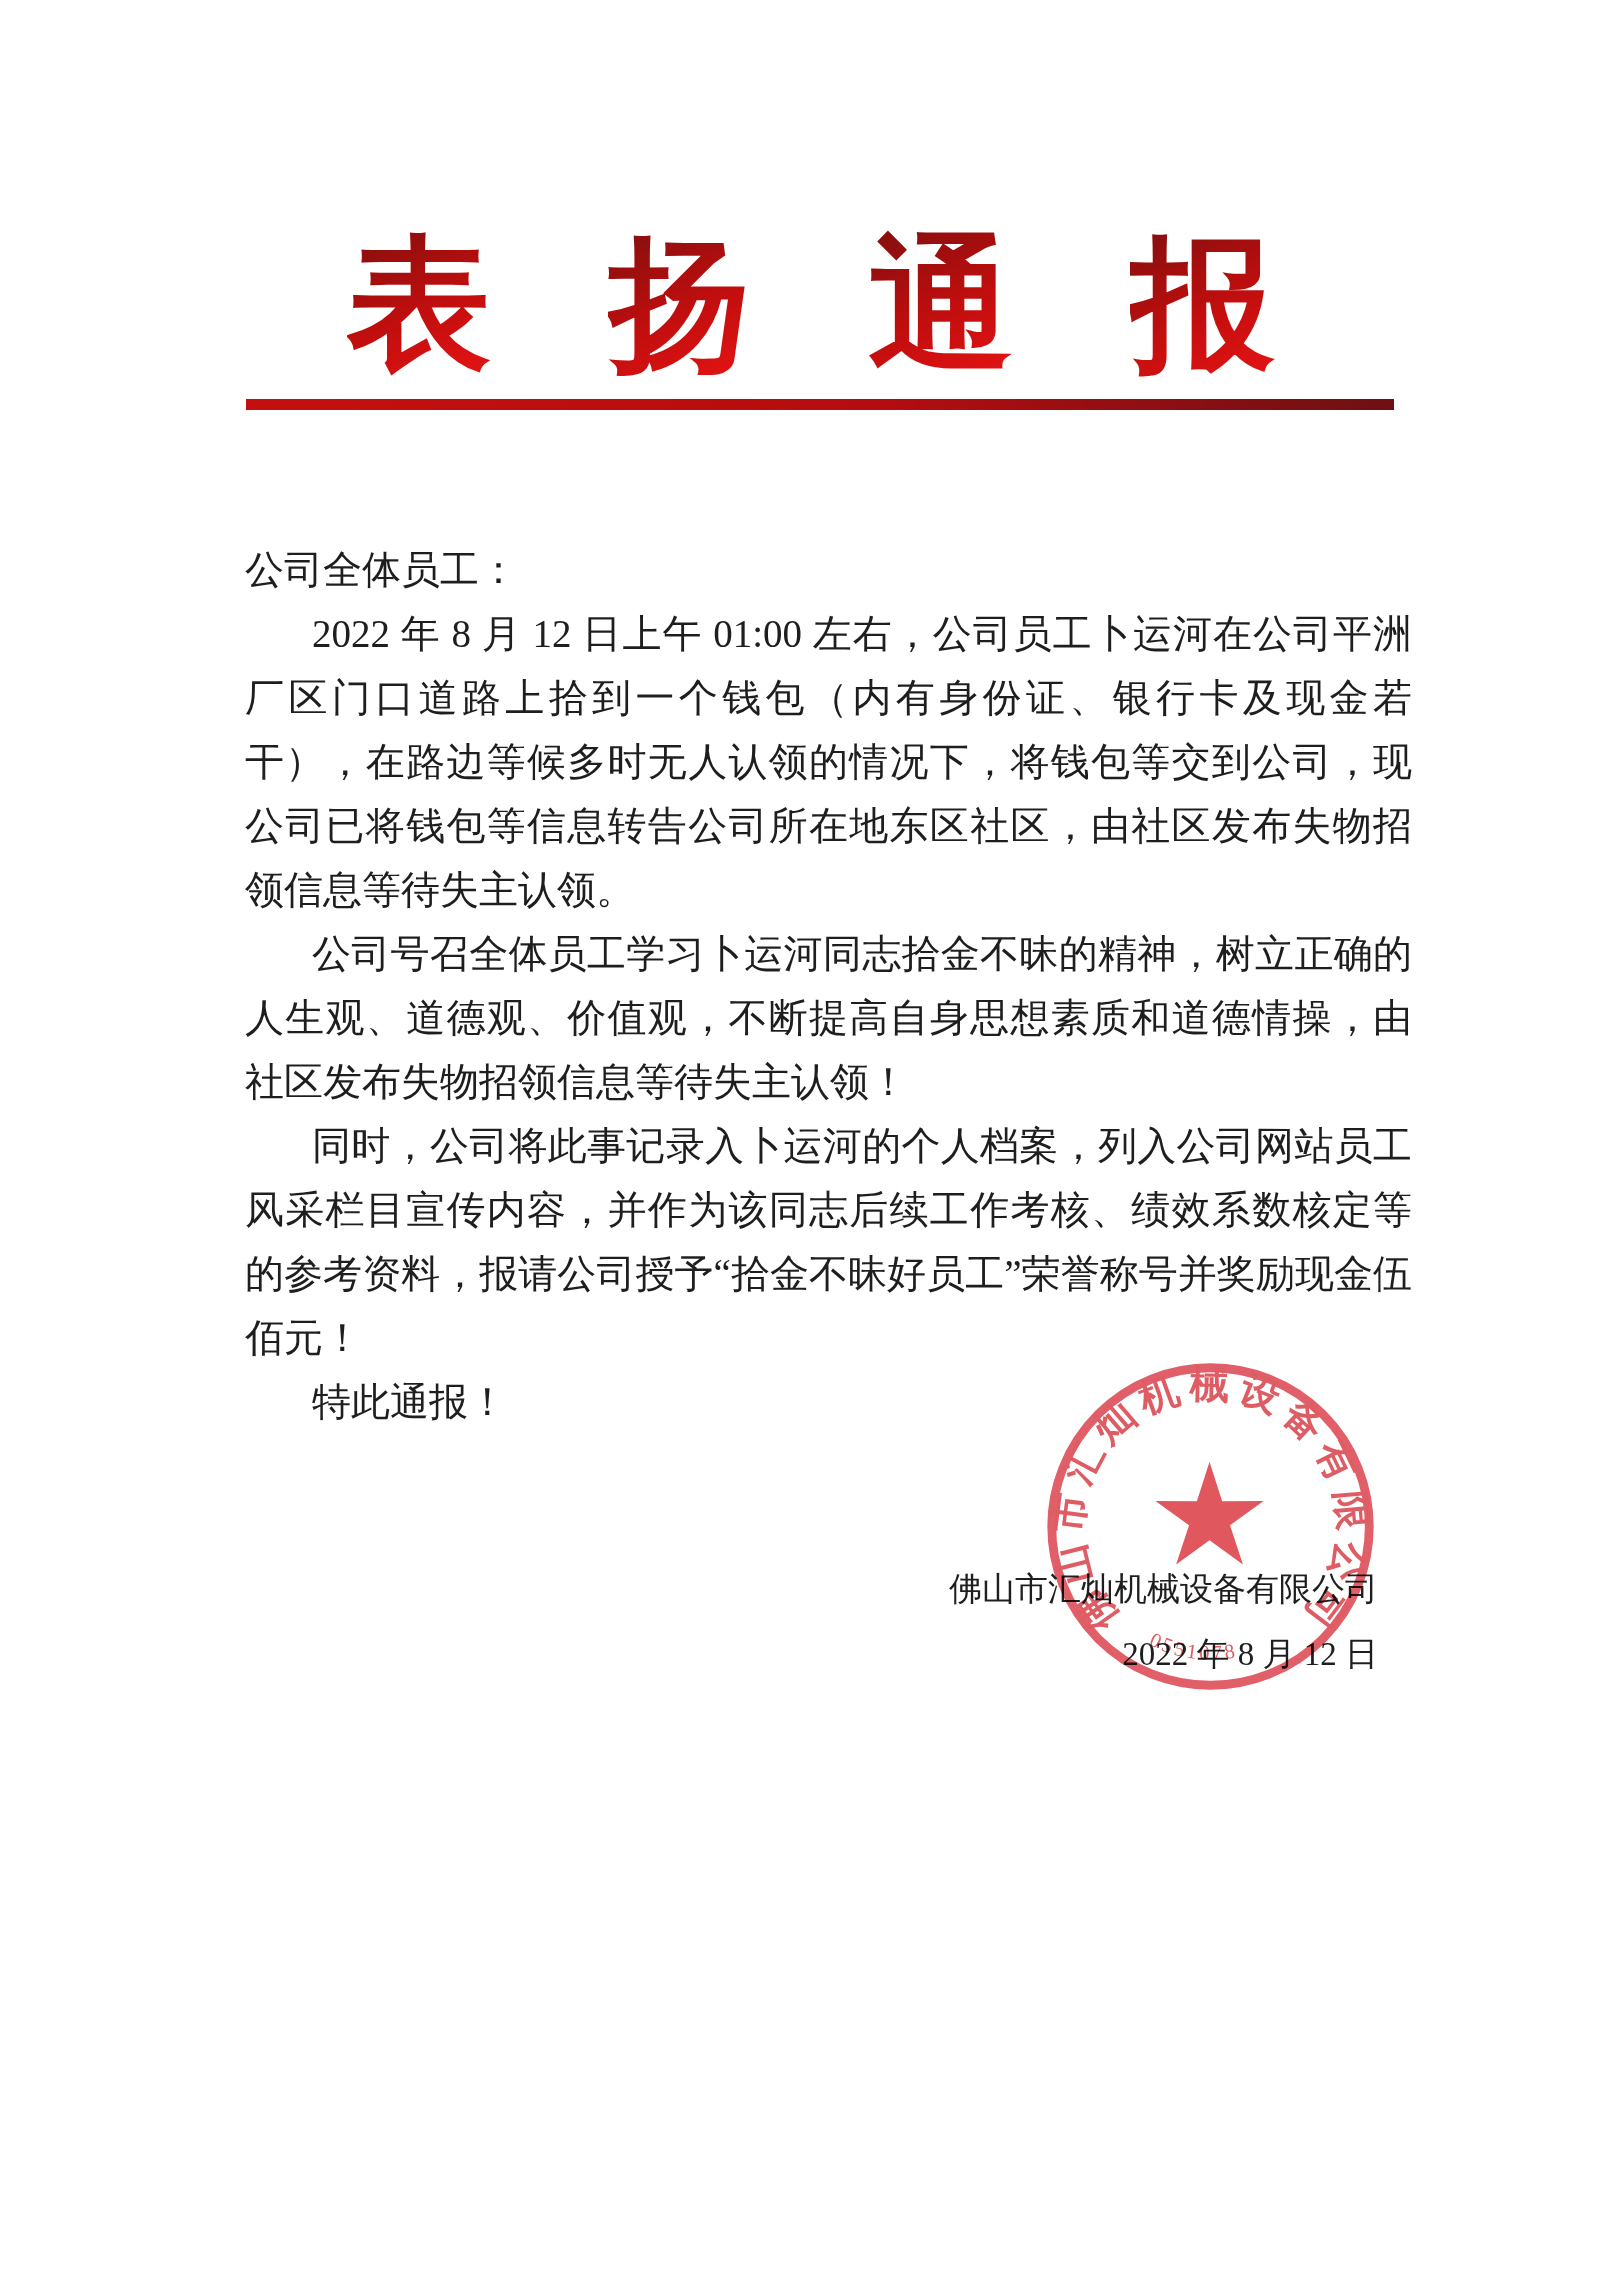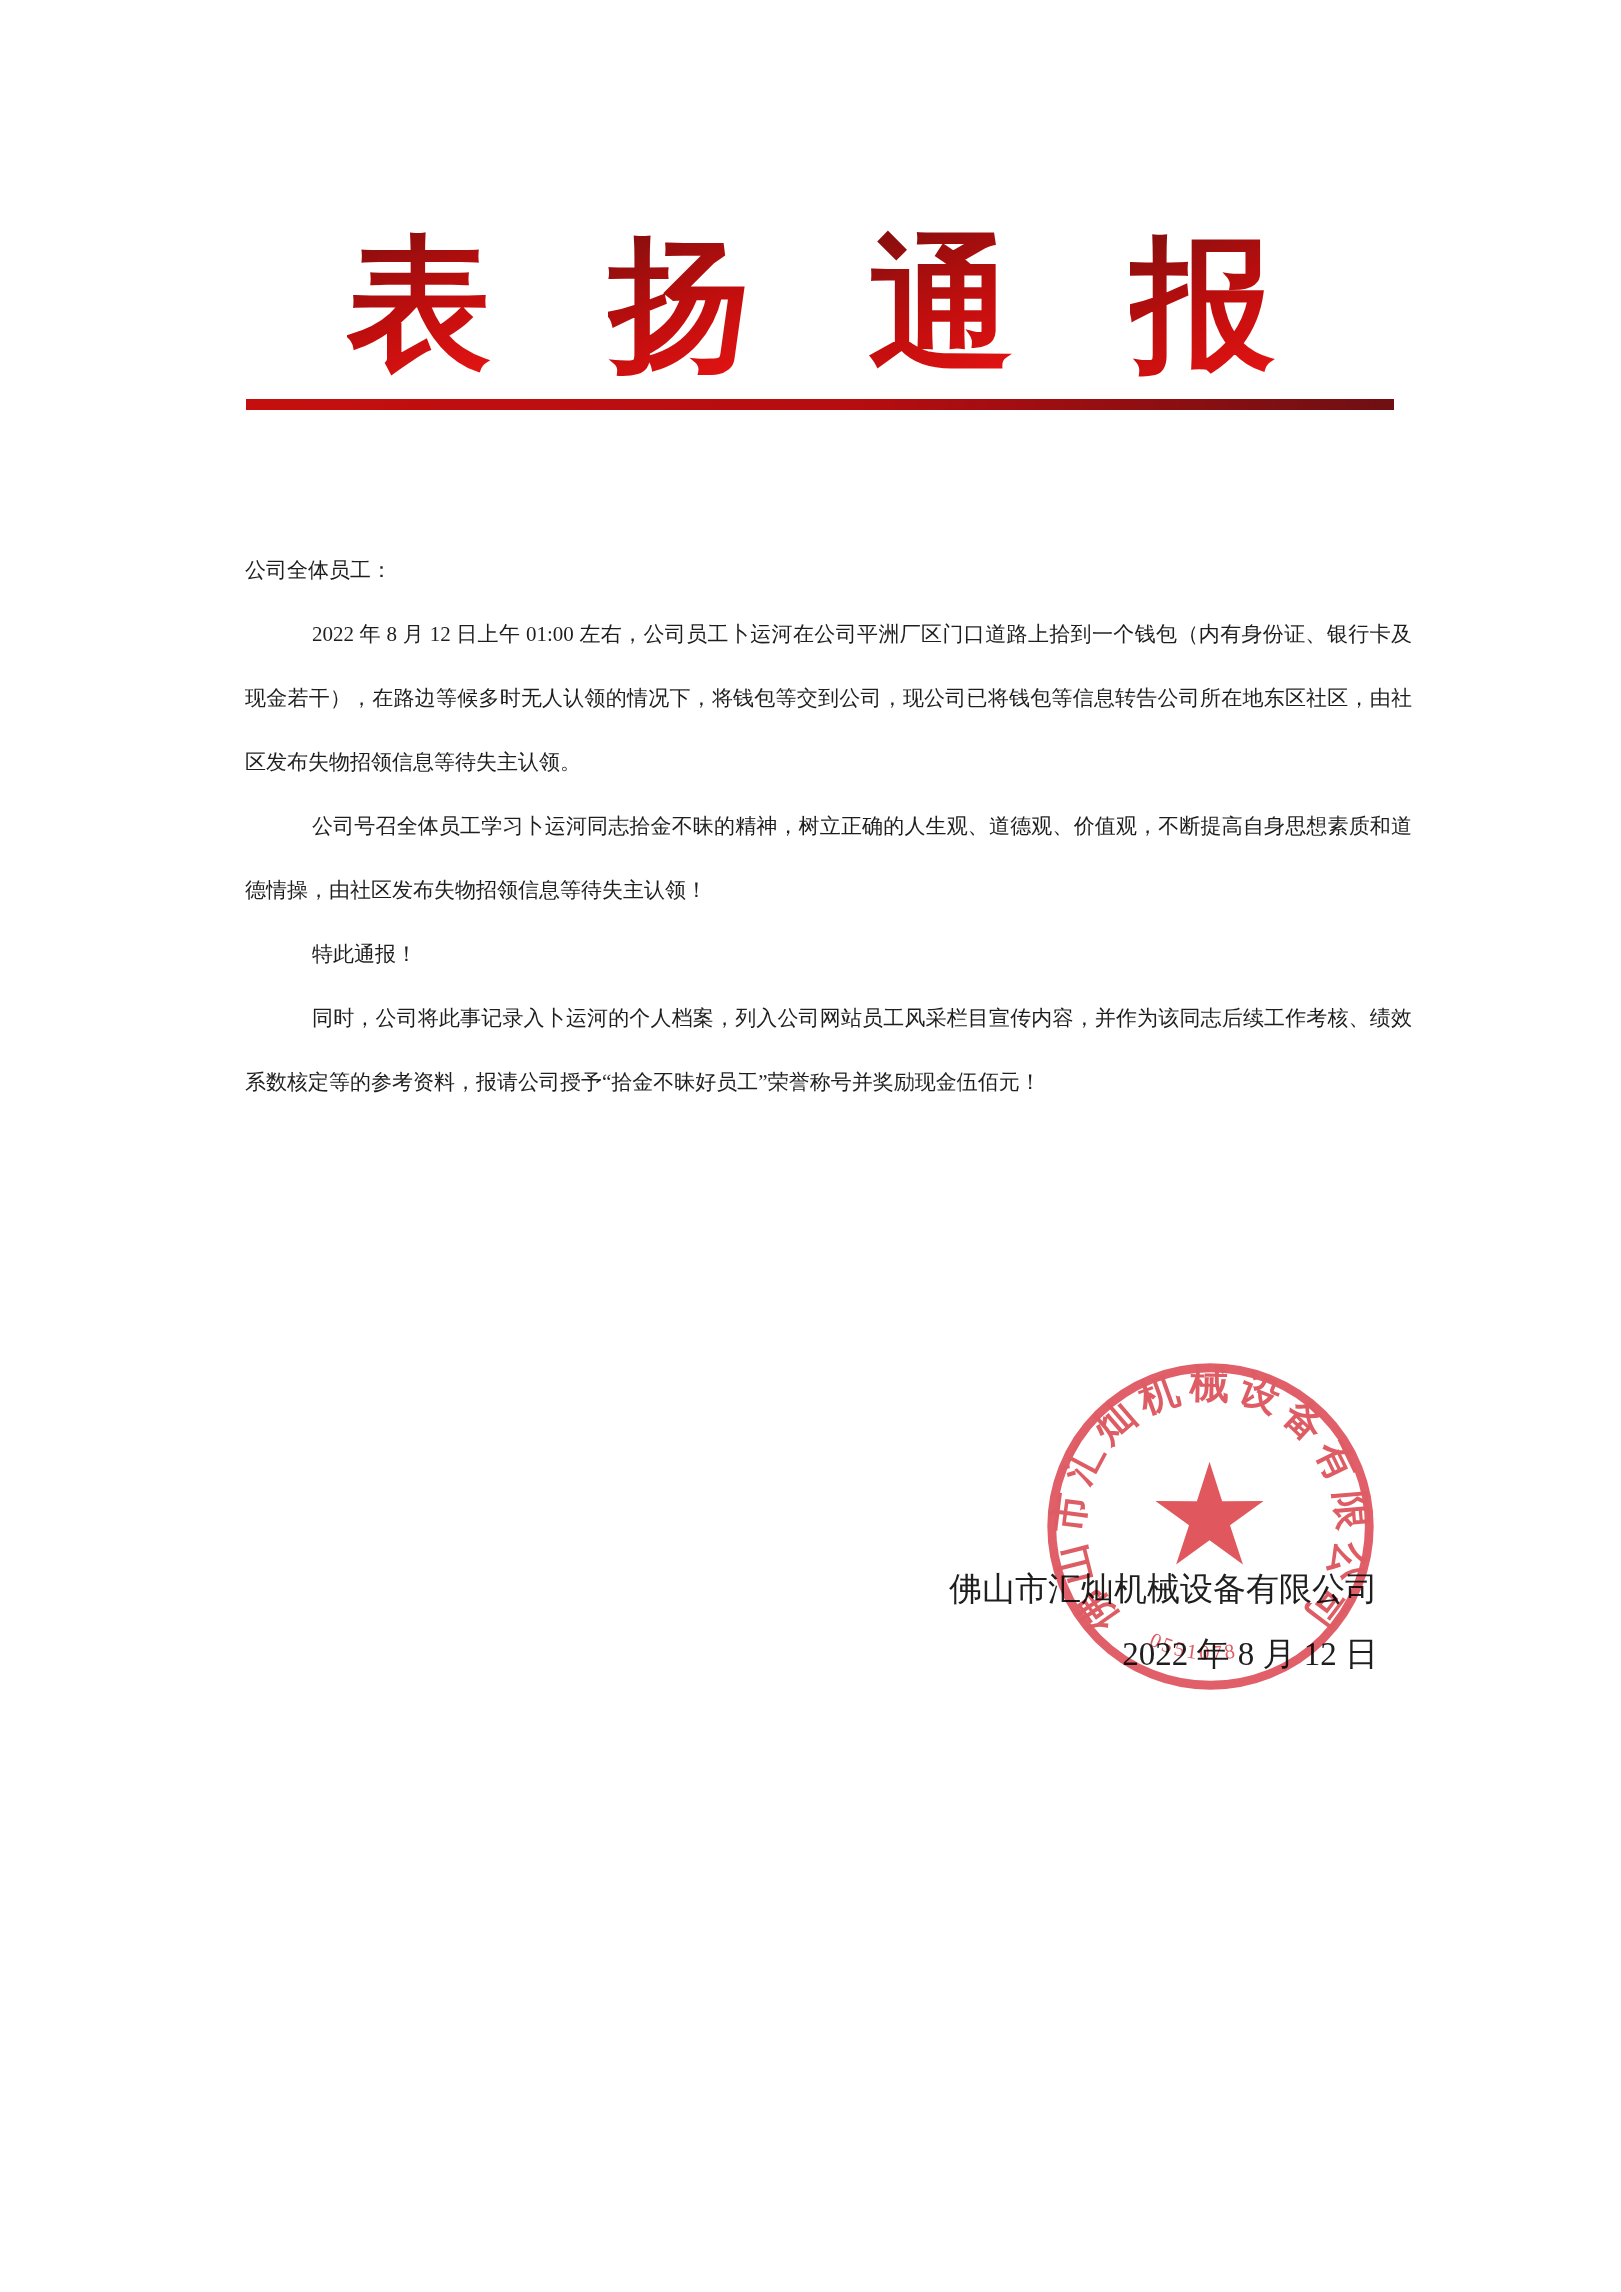--- a/index.html
+++ b/index.html
@@ -46,21 +46,21 @@
     height: 10.8px;
     background: linear-gradient(90deg, #c50f0f 0%, #b40d10 55%, #6e1013 100%);
   }
 
   
   .body-block {
     position: absolute;
     top: 538px;
     left: 245px;
     width: 1167px;
-    font-size: 21px;
+    font-size: 39px;
     line-height: 64px;
     color: #1e1e1e;
     text-align: justify;
     word-break: break-all;
   }
   .body-block p { margin: 0; }
   .salutation { text-indent: 0; }
   .para { text-indent: 67px; }
 
   
@@ -103,22 +103,22 @@
     <span class="tchar">报</span>
   </div>
 
   <div class="divider"></div>
 
   <div class="body-block">
     <p class="salutation">公司全体员工：</p>
     <div>
         <p class="para">2022 年 8 月 12 日上午 01:00 左右，公司员工卜运河在公司平洲厂区门口道路上拾到一个钱包（内有身份证、银行卡及现金若干），在路边等候多时无人认领的情况下，将钱包等交到公司，现公司已将钱包等信息转告公司所在地东区社区，由社区发布失物招领信息等待失主认领。</p>
         <p class="para">公司号召全体员工学习卜运河同志拾金不昧的精神，树立正确的人生观、道德观、价值观，不断提高自身思想素质和道德情操，由社区发布失物招领信息等待失主认领！</p>
+        <p class="para">同时，公司将此事记录入卜运河的个人档案，列入公司网站员工风采栏目宣传内容，并作为该同志后续工作考核、绩效系数核定等的参考资料，报请公司授予“拾金不昧好员工”荣誉称号并奖励现金伍佰元！</p>
         <p class="para">特此通报！</p>
-        <p class="para">同时，公司将此事记录入卜运河的个人档案，列入公司网站员工风采栏目宣传内容，并作为该同志后续工作考核、绩效系数核定等的参考资料，报请公司授予“拾金不昧好员工”荣誉称号并奖励现金伍佰元！</p>
       </div>
   </div>
 
   <div class="signature">
     <div>佛山市汇灿机械设备有限公司</div>
     <div>2022 年 8 月 12 日</div>
   </div>
 
   <svg class="seal" viewBox="0 0 350 350">
     <defs>

